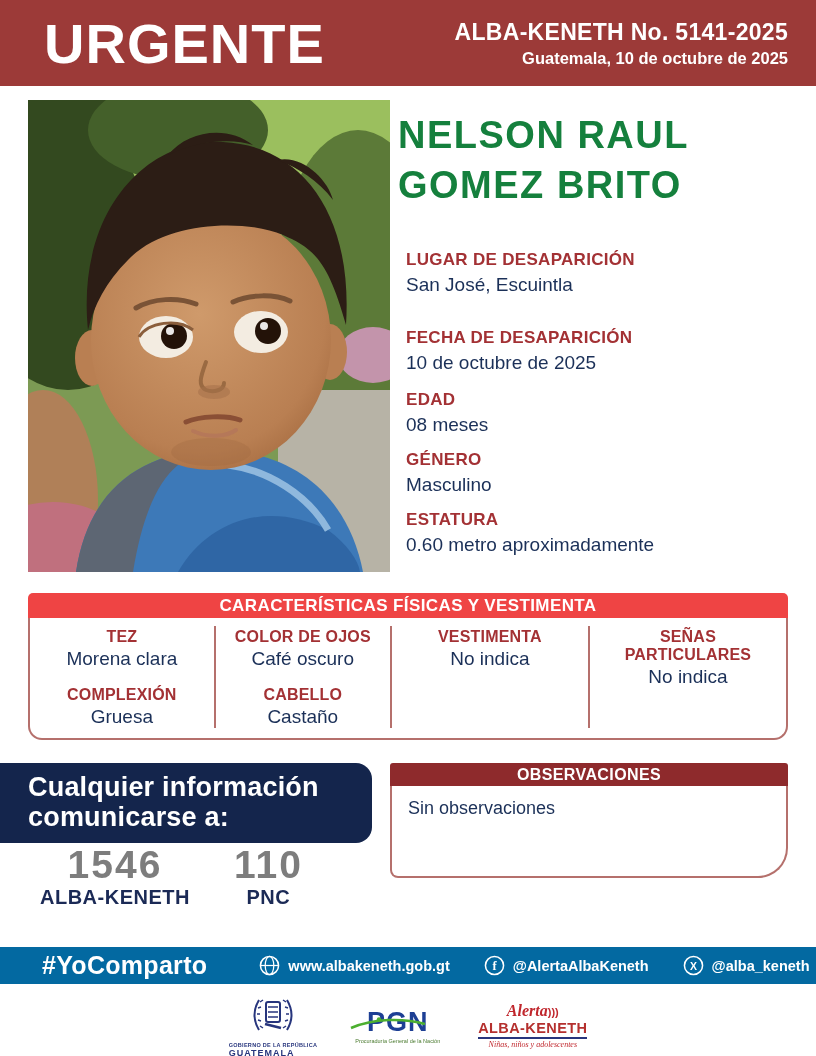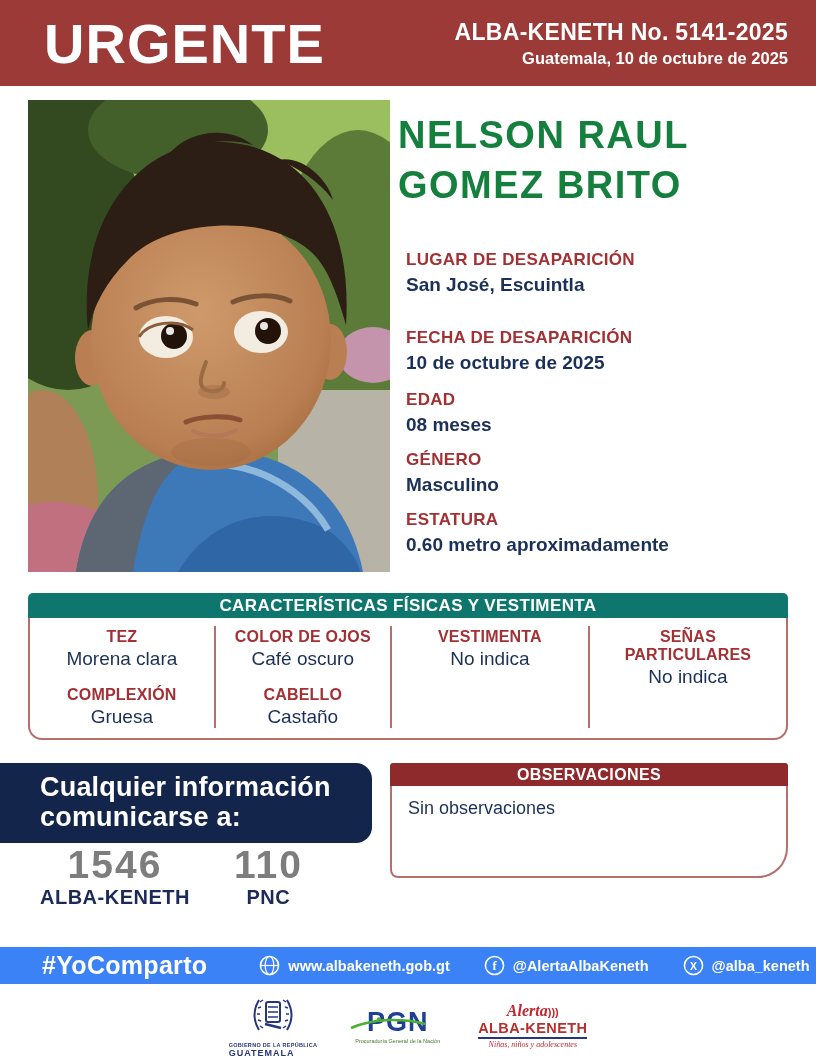--- a/index.html
+++ b/index.html
@@ -20,54 +20,54 @@
   
   .child-name { position:absolute; left:398px; top:110px; width:400px; color:#15803d;
                 font-size:38px; font-weight:800; letter-spacing:1.5px; line-height:1.32; }
 
   
   .fields { position:absolute; left:406px; top:250px; width:390px; }
   .field { margin-bottom:14px; }
   .field.gap-lg { margin-bottom:32px; }
   .field.gap-md { margin-bottom:16px; }
   .field-label { color:#a33134; font-size:17px; font-weight:800; letter-spacing:.3px; }
-  .field-value { color:#1b3058; font-size:19px; margin-top:4px;font-weight:bold; }
+  .field-value { color:#1b3058; font-size:19px; margin-top:4px; }
 
   
   .chars { position:absolute; left:28px; top:593px; width:760px; }
-  .chars-header { background:#0f766e; color:#ffffff; text-align:center; font-size:17px; font-weight:800;
+  .chars-header { background:#ef4444; color:#ffffff; text-align:center; font-size:17px; font-weight:800;
                   letter-spacing:.4px; height:25px; line-height:25px; border-radius:5px 5px 0 0; }
   .chars-body { display:flex; border:2px solid #b5706c; border-top:none; border-radius:0 0 14px 14px;
                 min-height:112px; padding:8px 0 10px 0; }
   .chars-col { padding:0 6px; }
   .chars-col + .chars-col { border-left:2px solid #b5706c; }
   .col-1 { width:24.3%; } .col-2 { width:23.3%; } .col-3 { width:26.2%; } .col-4 { width:26.2%; }
   .char-cell { text-align:center; margin-top:2px; }
   .char-cell + .char-cell { margin-top:16px; }
   .char-label { color:#a33134; font-size:16px; font-weight:800; letter-spacing:.2px; }
   .char-value { color:#1b3058; font-size:19px; margin-top:2px; }
 
   
   .contact-box { position:absolute; left:0; top:763px; width:372px; height:80px; background:#14254c;
                  border-radius:0 16px 16px 0; display:flex; flex-direction:column; justify-content:center;
-                 padding-left:40px; color:#ffffff; font-size:27px; font-weight:800; line-height:1.1; letter-spacing:.2px; }
+                 padding-left:28px; color:#ffffff; font-size:27px; font-weight:800; line-height:1.1; letter-spacing:.2px; }
   .phones { position:absolute; left:40px; top:845px; display:flex; gap:44px; }
   .phone { text-align:center; }
   .phone-number { color:#7d7d7d; font-size:39px; font-weight:800; letter-spacing:2px; line-height:1; }
   .phone-label { color:#1b2a56; font-size:20px; font-weight:800; letter-spacing:.5px; margin-top:2px; }
 
   
   .obs { position:absolute; left:390px; top:763px; width:398px; }
   .obs-header { background:#8e2a2c; color:#ffffff; text-align:center; font-size:16px; font-weight:800;
                 letter-spacing:.4px; height:23px; line-height:23px; border-radius:3px 3px 0 0; }
   .obs-body { border:2px solid #b5706c; border-top:none; border-radius:0 0 30px 8px; height:92px;
               padding:12px 16px; color:#1b3058; font-size:18px; }
 
   
-  .footer { position:absolute; left:0; top:947px; width:816px; height:37px; background:#3b82f6;
+  .footer { position:absolute; left:0; top:947px; width:816px; height:37px; background:#0369a1;
             display:flex; align-items:center; padding:0 30px 0 42px; color:#ffffff; }
   .hashtag { font-size:25px; font-weight:800; letter-spacing:.3px; }
   .footer-links { display:flex; align-items:center; margin-left:52px; gap:34px; }
   .flink { display:flex; align-items:center; gap:8px; font-size:14.5px; font-weight:700; }
   .ficon { width:21px; height:21px; flex:0 0 auto; }
 
   
   .logos { position:absolute; left:0; top:998px; width:816px; height:56px;
            display:flex; align-items:center; justify-content:center; gap:38px; }
   .gov-logo { display:flex; align-items:center; gap:6px;flex-direction:column; }

